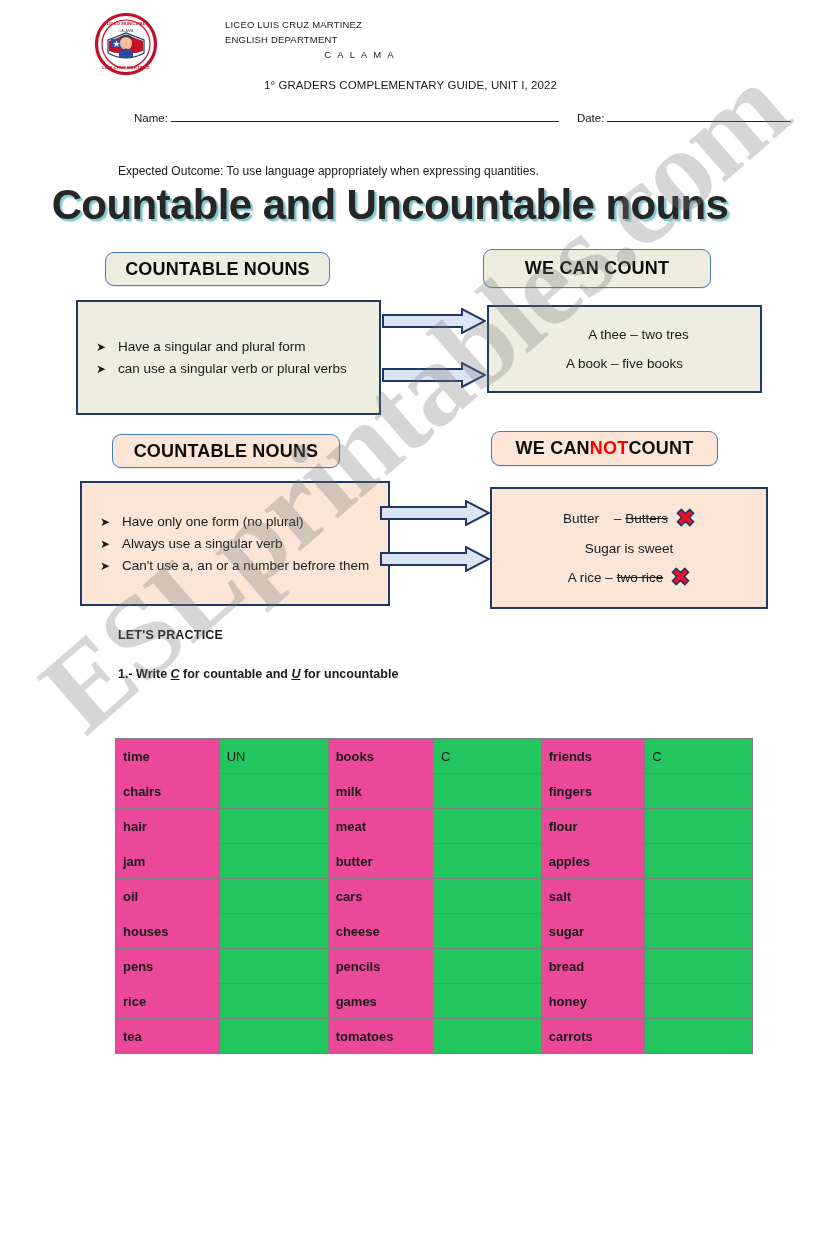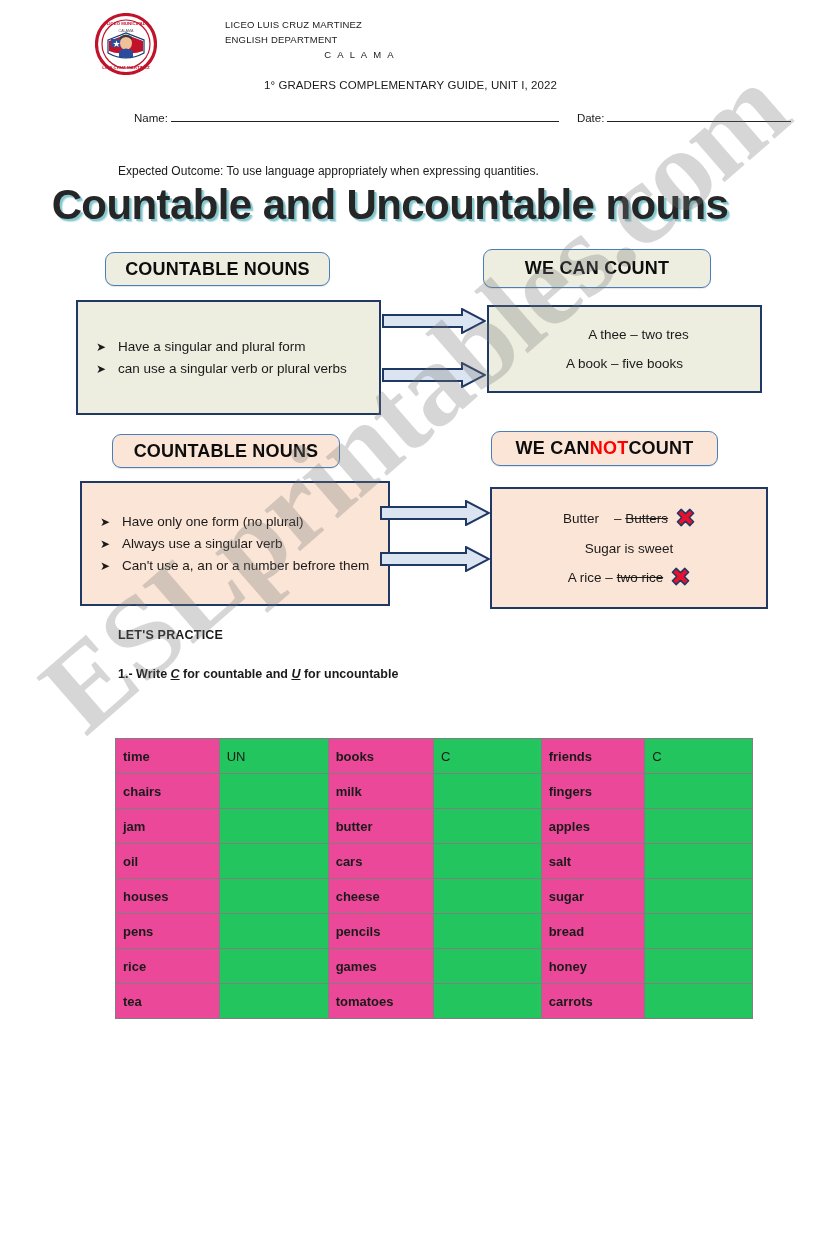--- a/index.html
+++ b/index.html
@@ -347,20 +347,28 @@
       </tr>
       <tr>
         <td class="word">chairs</td>
         <td class="ans"></td>
         <td class="word">milk</td>
         <td class="ans"></td>
         <td class="word">fingers</td>
         <td class="ans"></td>
       </tr>
       <tr>
+        <td class="word">hair</td>
+        <td class="ans"></td>
+        <td class="word"> meat</td>
+        <td class="ans"></td>
+        <td class="word">flour</td>
+        <td class="ans"></td>
+      </tr>
+      <tr>
         <td class="word">jam</td>
         <td class="ans"></td>
         <td class="word">butter</td>
         <td class="ans"></td>
         <td class="word">apples</td>
         <td class="ans"></td>
       </tr>
       <tr>
         <td class="word">oil</td>
         <td class="ans"></td>

